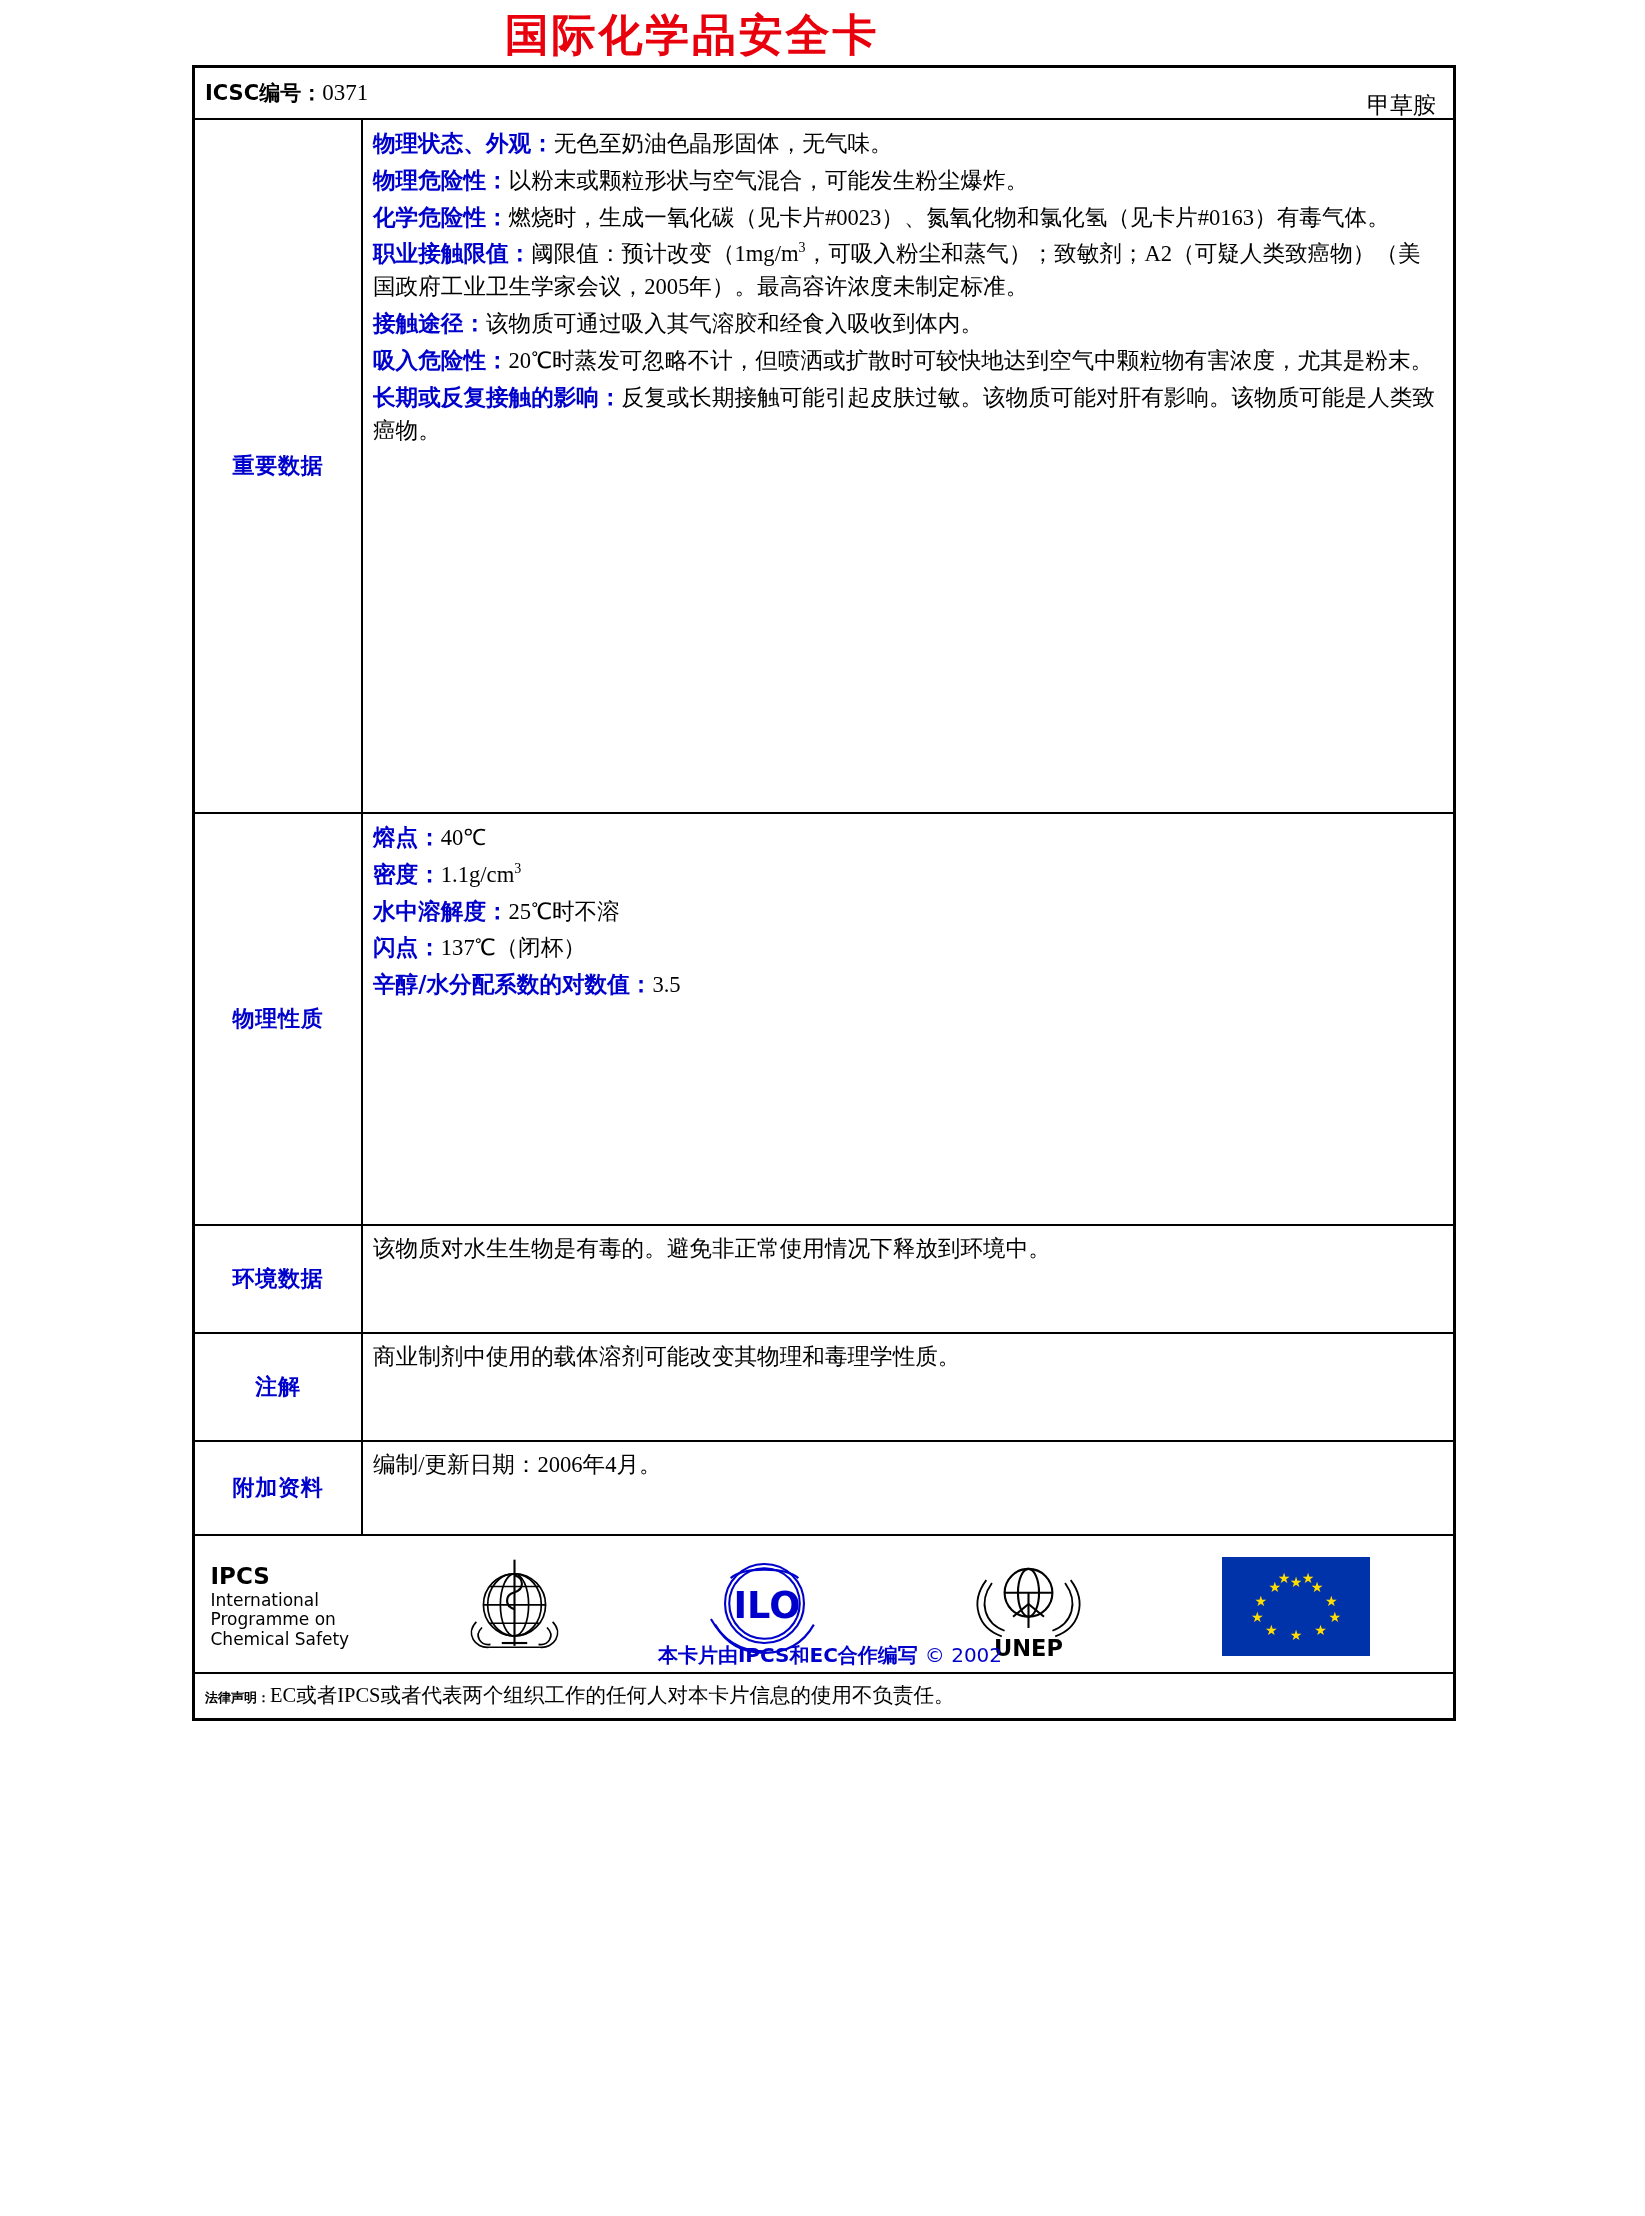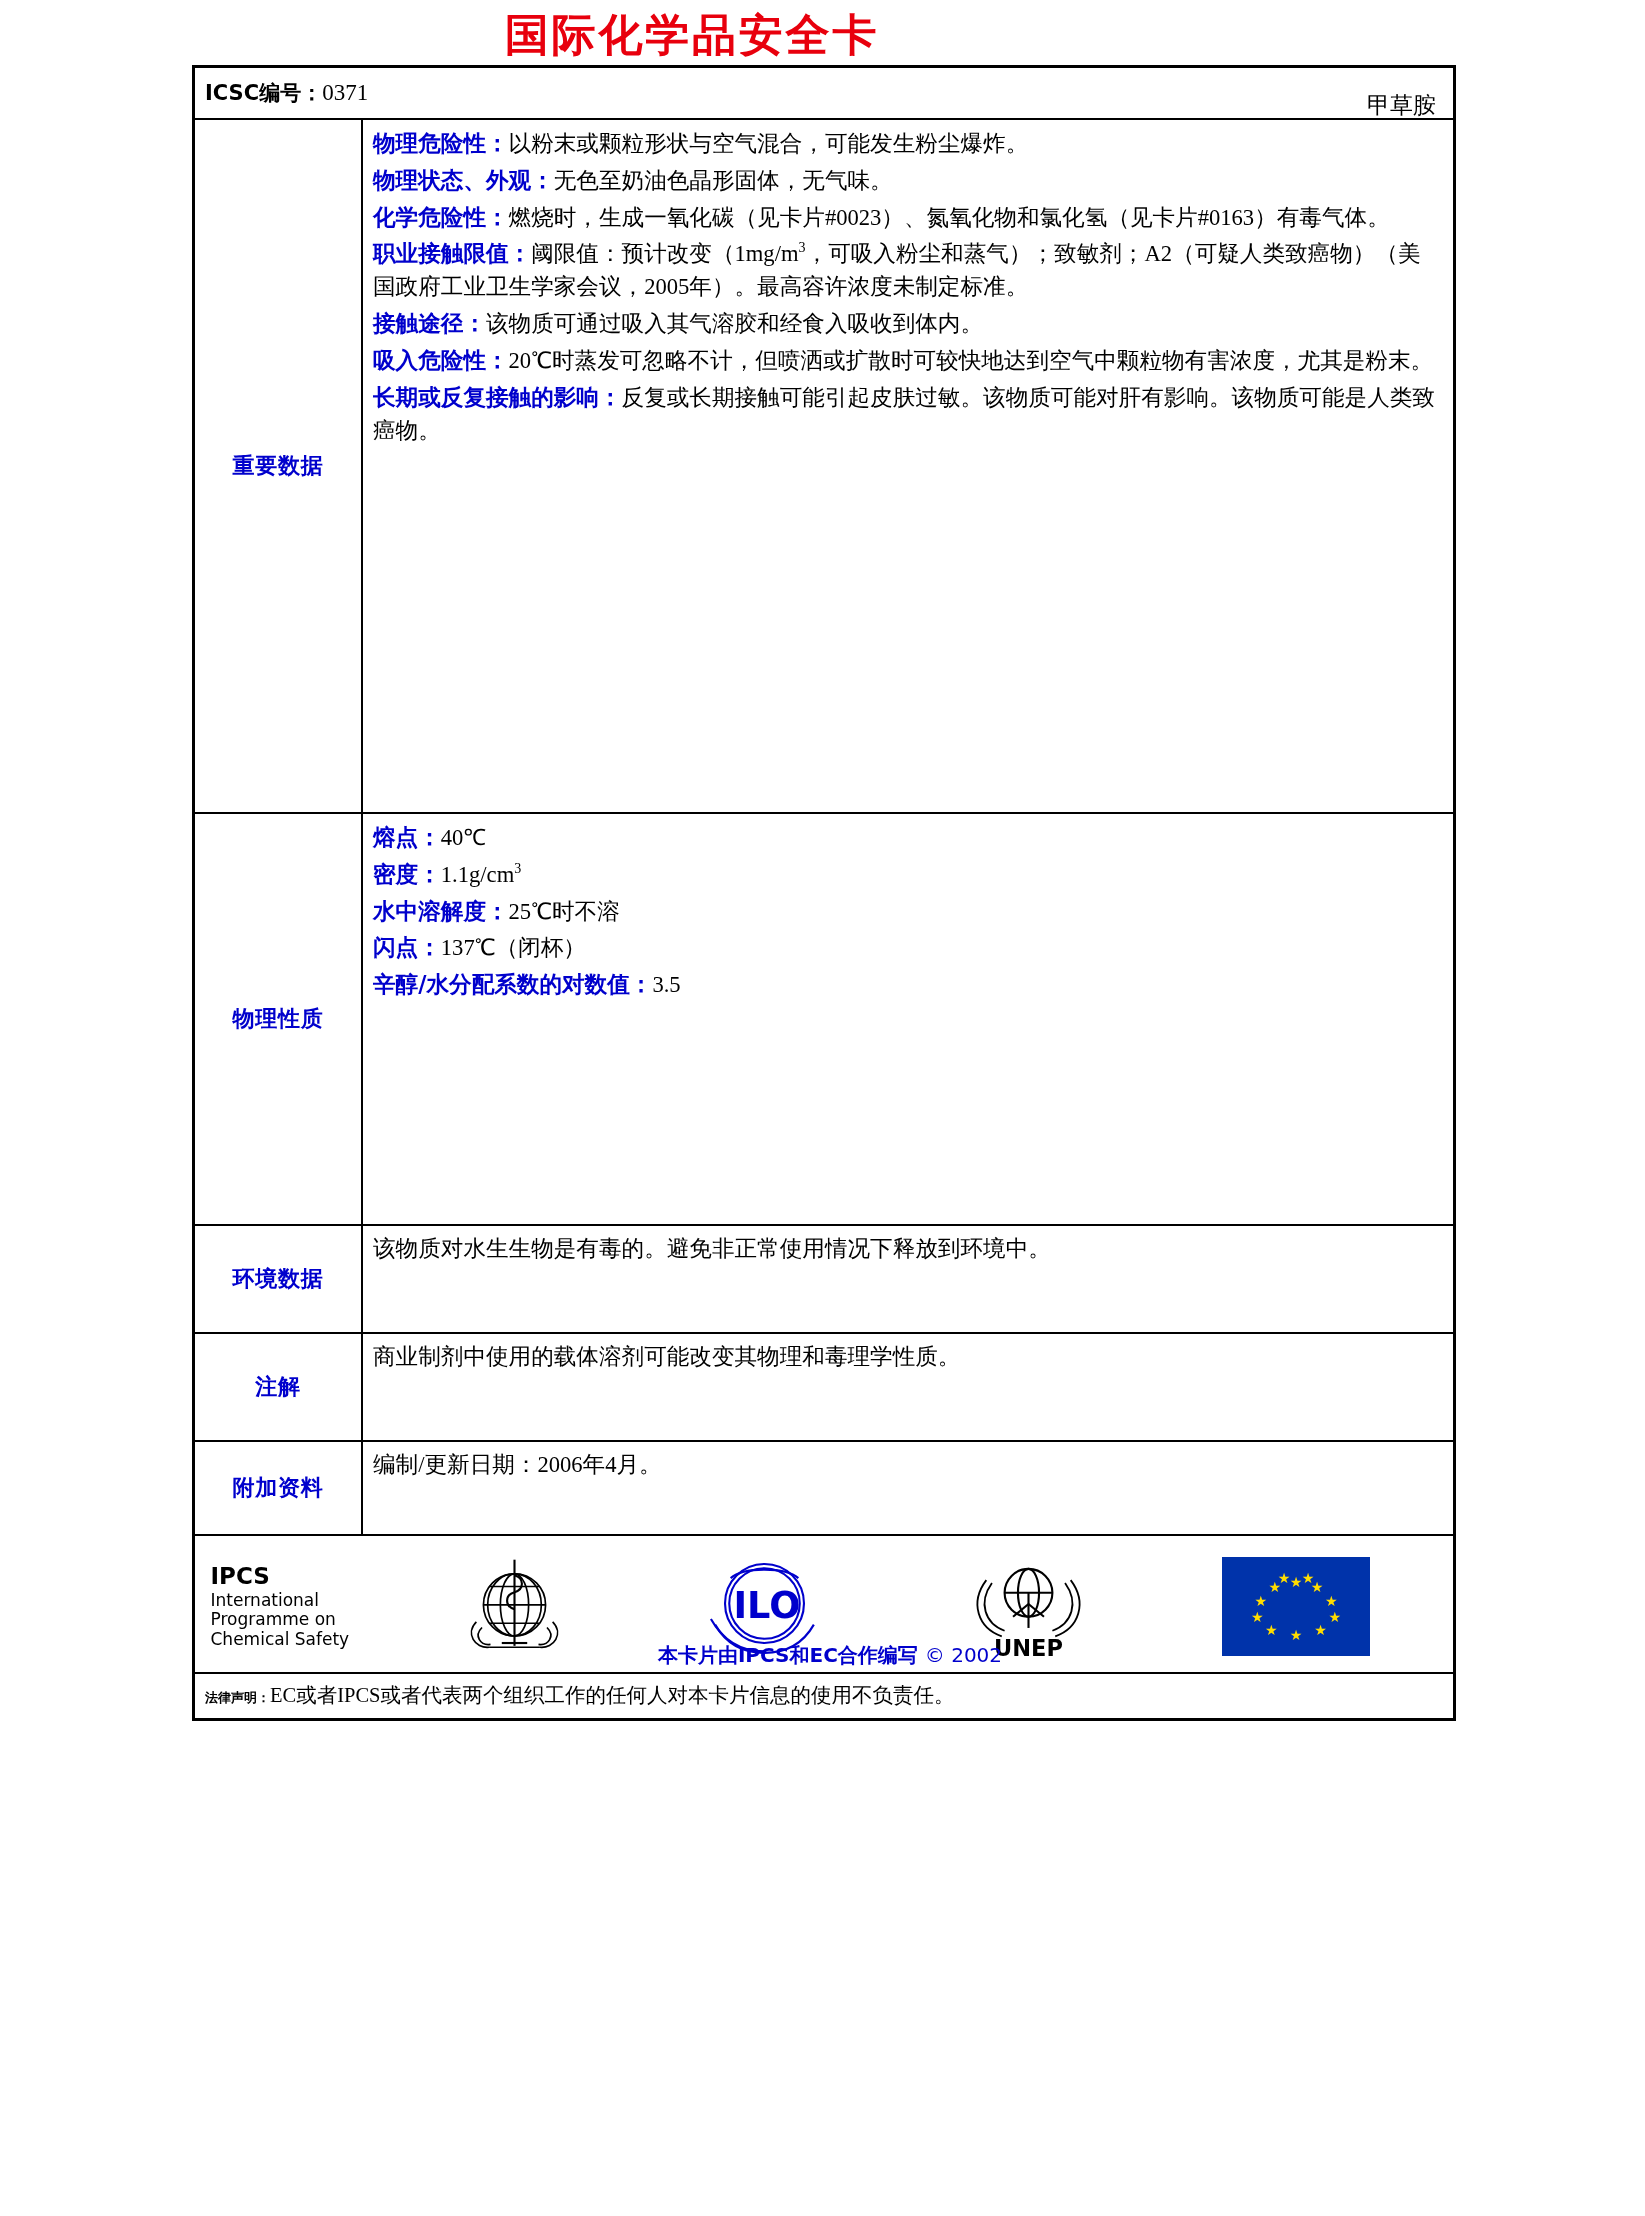--- a/index.html
+++ b/index.html
@@ -179,24 +179,24 @@
       <div class="hdr-left">
         <span class="lbl">ICSC编号：</span><span>0371</span>
       </div>
       <div class="hdr-right">甲草胺</div>
     </div>
 
     <div class="sec sec-important">
       <div class="sec-label">重要数据</div>
       <div class="sec-body">
         <div class="p">
+          <span class="kw">物理状态、外观：</span><span>无色至奶油色晶形固体，无气味。</span>
+        </div>
+        <div class="p">
           <span class="kw">物理危险性：</span><span>以粉末或颗粒形状与空气混合，可能发生粉尘爆炸。</span>
-        </div>
-        <div class="p">
-          <span class="kw">物理状态、外观：</span><span>无色至奶油色晶形固体，无气味。</span>
         </div>
         <div class="p">
           <span class="kw">化学危险性：</span><span>燃烧时，生成一氧化碳（见卡片#0023）、氮氧化物和氯化氢（见卡片#0163）有毒气体。</span>
         </div>
         <div class="p">
           <span class="kw">职业接触限值：</span><span>阈限值：预计改变（1mg/m<sup>3</sup>，可吸入粉尘和蒸气）；致敏剂；A2（可疑人类致癌物）（美国政府工业卫生学家会议，2005年）。最高容许浓度未制定标准。</span>
         </div>
         <div class="p">
           <span class="kw">接触途径：</span><span>该物质可通过吸入其气溶胶和经食入吸收到体内。</span>
         </div>

